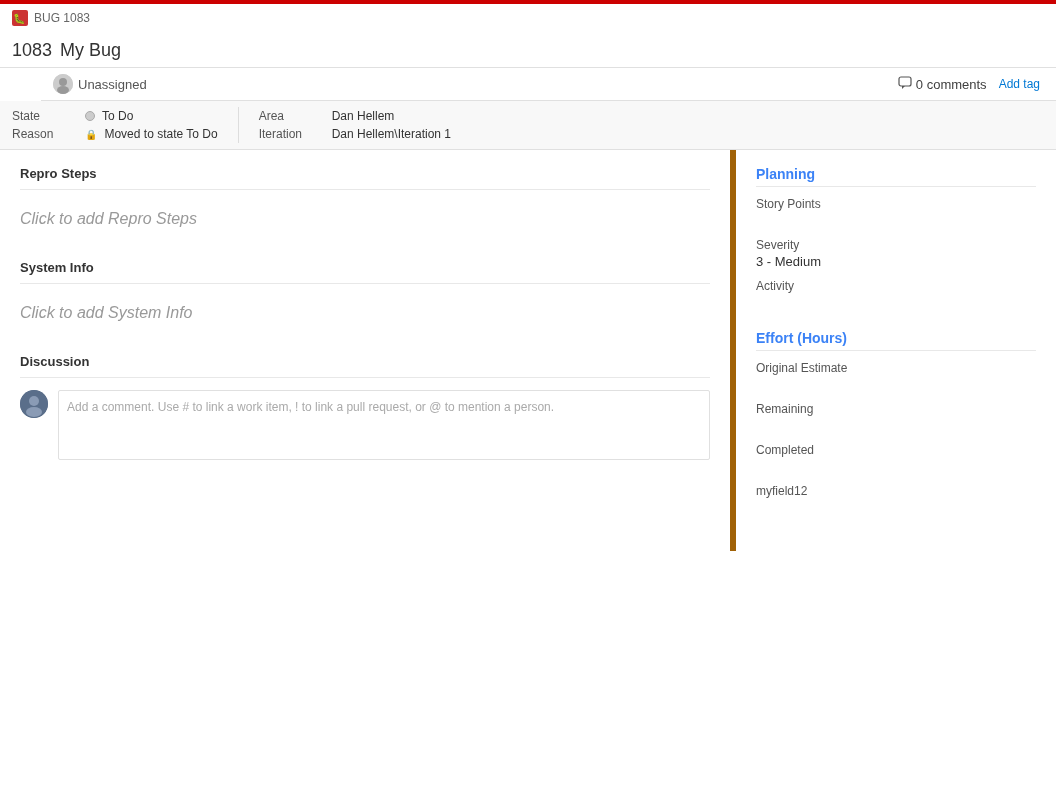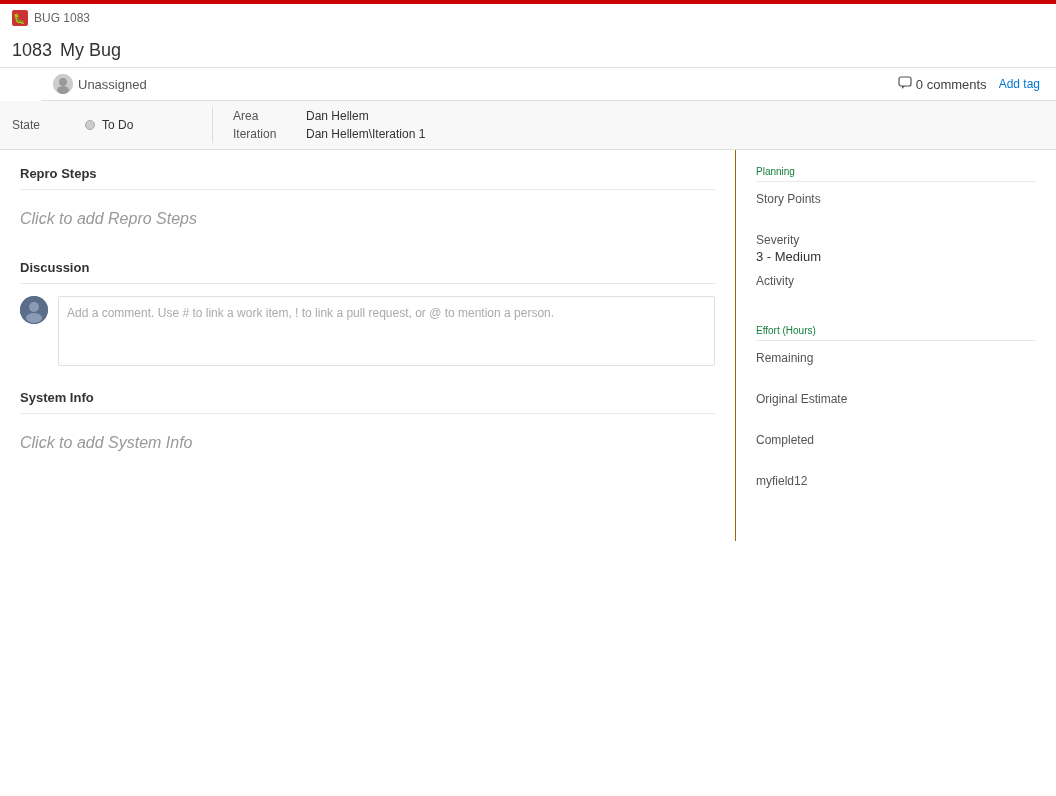--- a/index.html
+++ b/index.html
@@ -158,21 +158,21 @@
     }
 
     
     .main-content {
       display: flex;
       flex: 1;
     }
     .left-panel {
       flex: 1;
       padding: 16px 20px;
-      border-right: 1px solid #a16207;
+      border-right: 6px solid #a16207;
     }
     .right-panel {
       width: 320px;
       padding: 16px 20px;
     }
 
     
     .section-title {
       font-size: 13px;
       font-weight: 600;
@@ -221,23 +221,23 @@
       min-height: 70px;
       background: #fff;
     }
     .comment-placeholder {
       color: #aaa;
       font-size: 12px;
     }
 
     
     .right-section-title {
-      font-size: 10px;
-      font-weight: 400;
-      color: #15803d;
+      font-size: 14px;
+      font-weight: 700;
+      color: #3b82f6;
       margin-bottom: 4px;
     }
     .right-section-divider {
       border: none;
       border-top: 1px solid #e8e8e8;
       margin-bottom: 10px;
     }
     .right-field-group {
       margin-bottom: 20px;
     }
@@ -307,20 +307,27 @@
 
 <div class="fields-row">
   <div class="field-group">
     <div class="field-row">
       <span class="field-label">State</span>
       <span class="field-value">
         <span class="state-dot"></span>
         <span>To Do</span>
       </span>
     </div>
+    <div class="field-row">
+      <span class="field-label">Reason</span>
+      <span class="field-value">
+        <span class="lock-icon">🔒</span>
+        <span>Moved to state To Do</span>
+      </span>
+    </div>
   </div>
 
   <div class="divider-v"></div>
 
   <div class="field-group">
     <div class="field-row">
       <span class="field-label">Area</span>
       <span class="field-value">Dan Hellem</span>
     </div>
     <div class="field-row">
@@ -331,45 +338,45 @@
 </div>
 
 <div class="main-content">
 
   <div class="left-panel">
 
     <div class="content-section">
       <div class="section-title">Repro Steps</div>
       <hr class="section-divider">
       <div class="placeholder-text">Click to add Repro Steps</div>
+    </div>
+
+    <div class="content-section">
+      <div class="section-title">System Info</div>
+      <hr class="section-divider">
+      <div class="placeholder-text">Click to add System Info</div>
     </div>
 
     <div class="content-section">
       <div class="section-title">Discussion</div>
       <hr class="section-divider">
       <div class="discussion-comment-box">
         <div class="user-avatar-small">
           <svg width="28" height="28" viewBox="0 0 28 28">
             <circle cx="14" cy="14" r="14" fill="#5a6e8a"></circle>
             <circle cx="14" cy="11" r="5" fill="#8a9bb5"></circle>
             <ellipse cx="14" cy="22" rx="8" ry="5" fill="#8a9bb5"></ellipse>
           </svg>
         </div>
         <div class="comment-input-area">
           <span class="comment-placeholder">Add a comment. Use # to link a work item, ! to link a pull request, or @ to mention a person.</span>
         </div>
       </div>
     </div>
 
-    <div class="content-section">
-      <div class="section-title">System Info</div>
-      <hr class="section-divider">
-      <div class="placeholder-text">Click to add System Info</div>
-    </div>
-
   </div>
 
   <div class="right-panel">
 
     <div class="right-field-group">
       <div class="right-section-title">Planning</div>
       <hr class="right-section-divider">
 
 
       <div class="right-field-row">
@@ -387,30 +394,30 @@
         <div class="right-field-label">Activity</div>
         <div class="right-field-empty">&nbsp;</div>
       </div>
     </div>
 
     <div class="right-field-group">
       <div class="right-section-title">Effort (Hours)</div>
       <hr class="right-section-divider">
 
       <div class="right-field-row">
+        <div class="right-field-label">Original Estimate</div>
+        <div class="right-field-empty">&nbsp;</div>
+      </div>
+
+      <div class="right-field-row">
         <div class="right-field-label">Remaining</div>
         <div class="right-field-empty">&nbsp;</div>
       </div>
 
       <div class="right-field-row">
-        <div class="right-field-label">Original Estimate</div>
-        <div class="right-field-empty">&nbsp;</div>
-      </div>
-
-      <div class="right-field-row">
         <div class="right-field-label">Completed</div>
         <div class="right-field-empty">&nbsp;</div>
       </div>
 
       <div class="right-field-row">
         <div class="right-field-label">myfield12</div>
         <div class="right-field-empty">&nbsp;</div>
       </div>
     </div>
 

